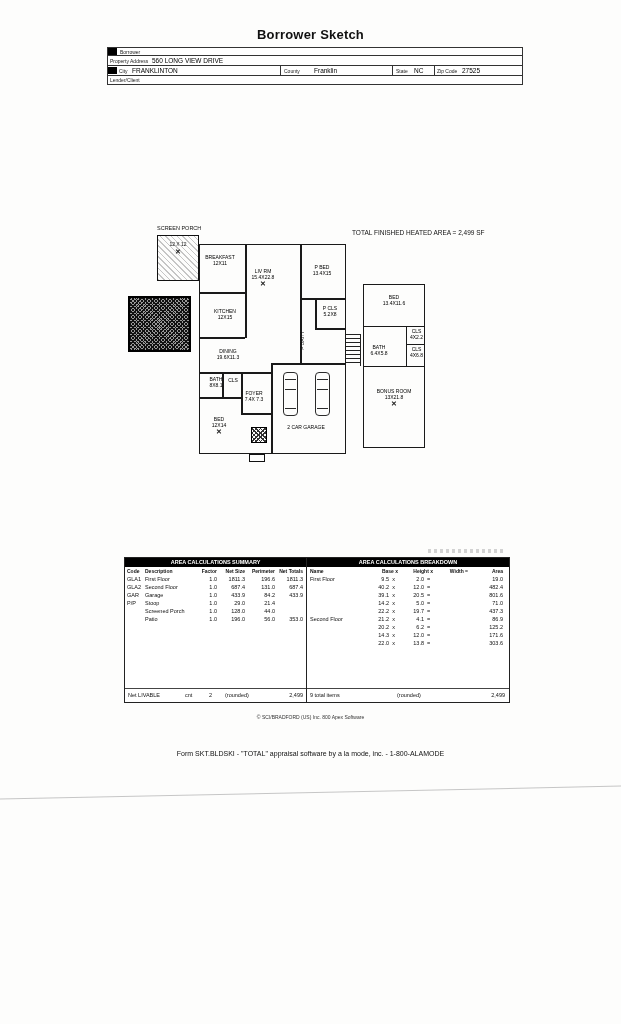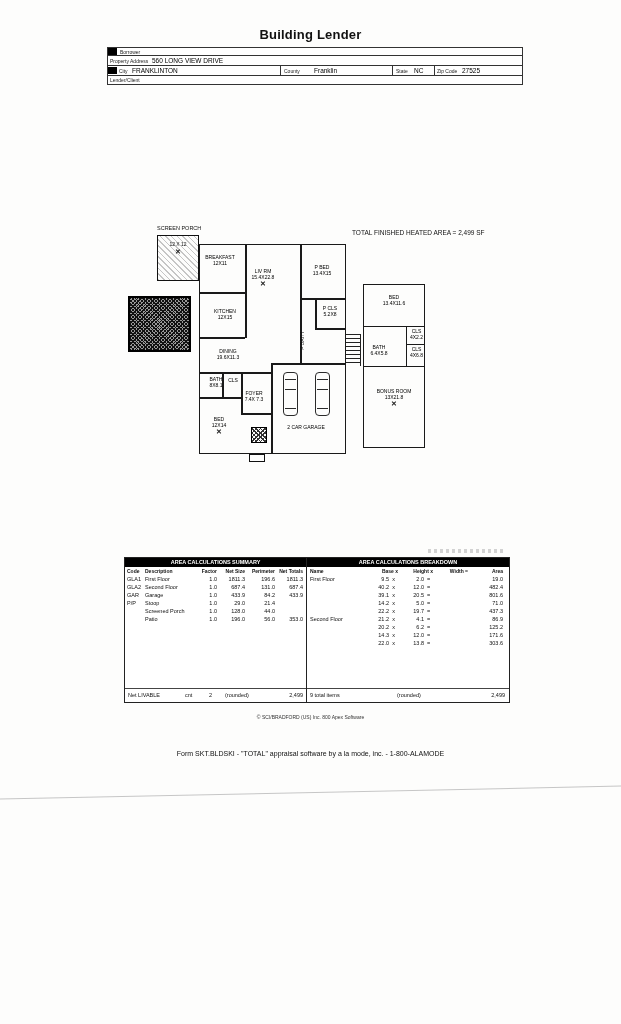--- a/index.html
+++ b/index.html
@@ -55,21 +55,21 @@
 .copy{top:714px;left:0;width:100%;text-align:center;font-size:5px;color:#333}
 .formline{top:750px;left:0;width:100%;text-align:center;font-size:7px;color:#111}
 .scanline{top:792px;left:-6px;width:640px;height:1px;background:#c6c6c6;transform:rotate(-1.2deg)}
 .smudge{left:428px;top:549px;width:76px;height:4px;background:repeating-linear-gradient(90deg,#d2d2d2 0 3px,transparent 3px 6px)}
 </style>
 </head>
 <body>
 
 <div class="page">
 
-  <div class="abs title">Building Lender</div>
+  <div class="abs title">Borrower Sketch</div>
 
   <div class="abs hdr">
     <div class="hrow r1">
       <span class="blob" style="left:0;top:0;width:9px;height:7px"></span>
       <span class="lab" style="left:12px">Borrower</span>
       <span class="val" style="left:60px"></span>
     </div>
     <div class="hrow r2">
       <span class="lab" style="left:2px">Property Address</span>
       <span class="val" style="left:44px">560 LONG VIEW DRIVE</span>

